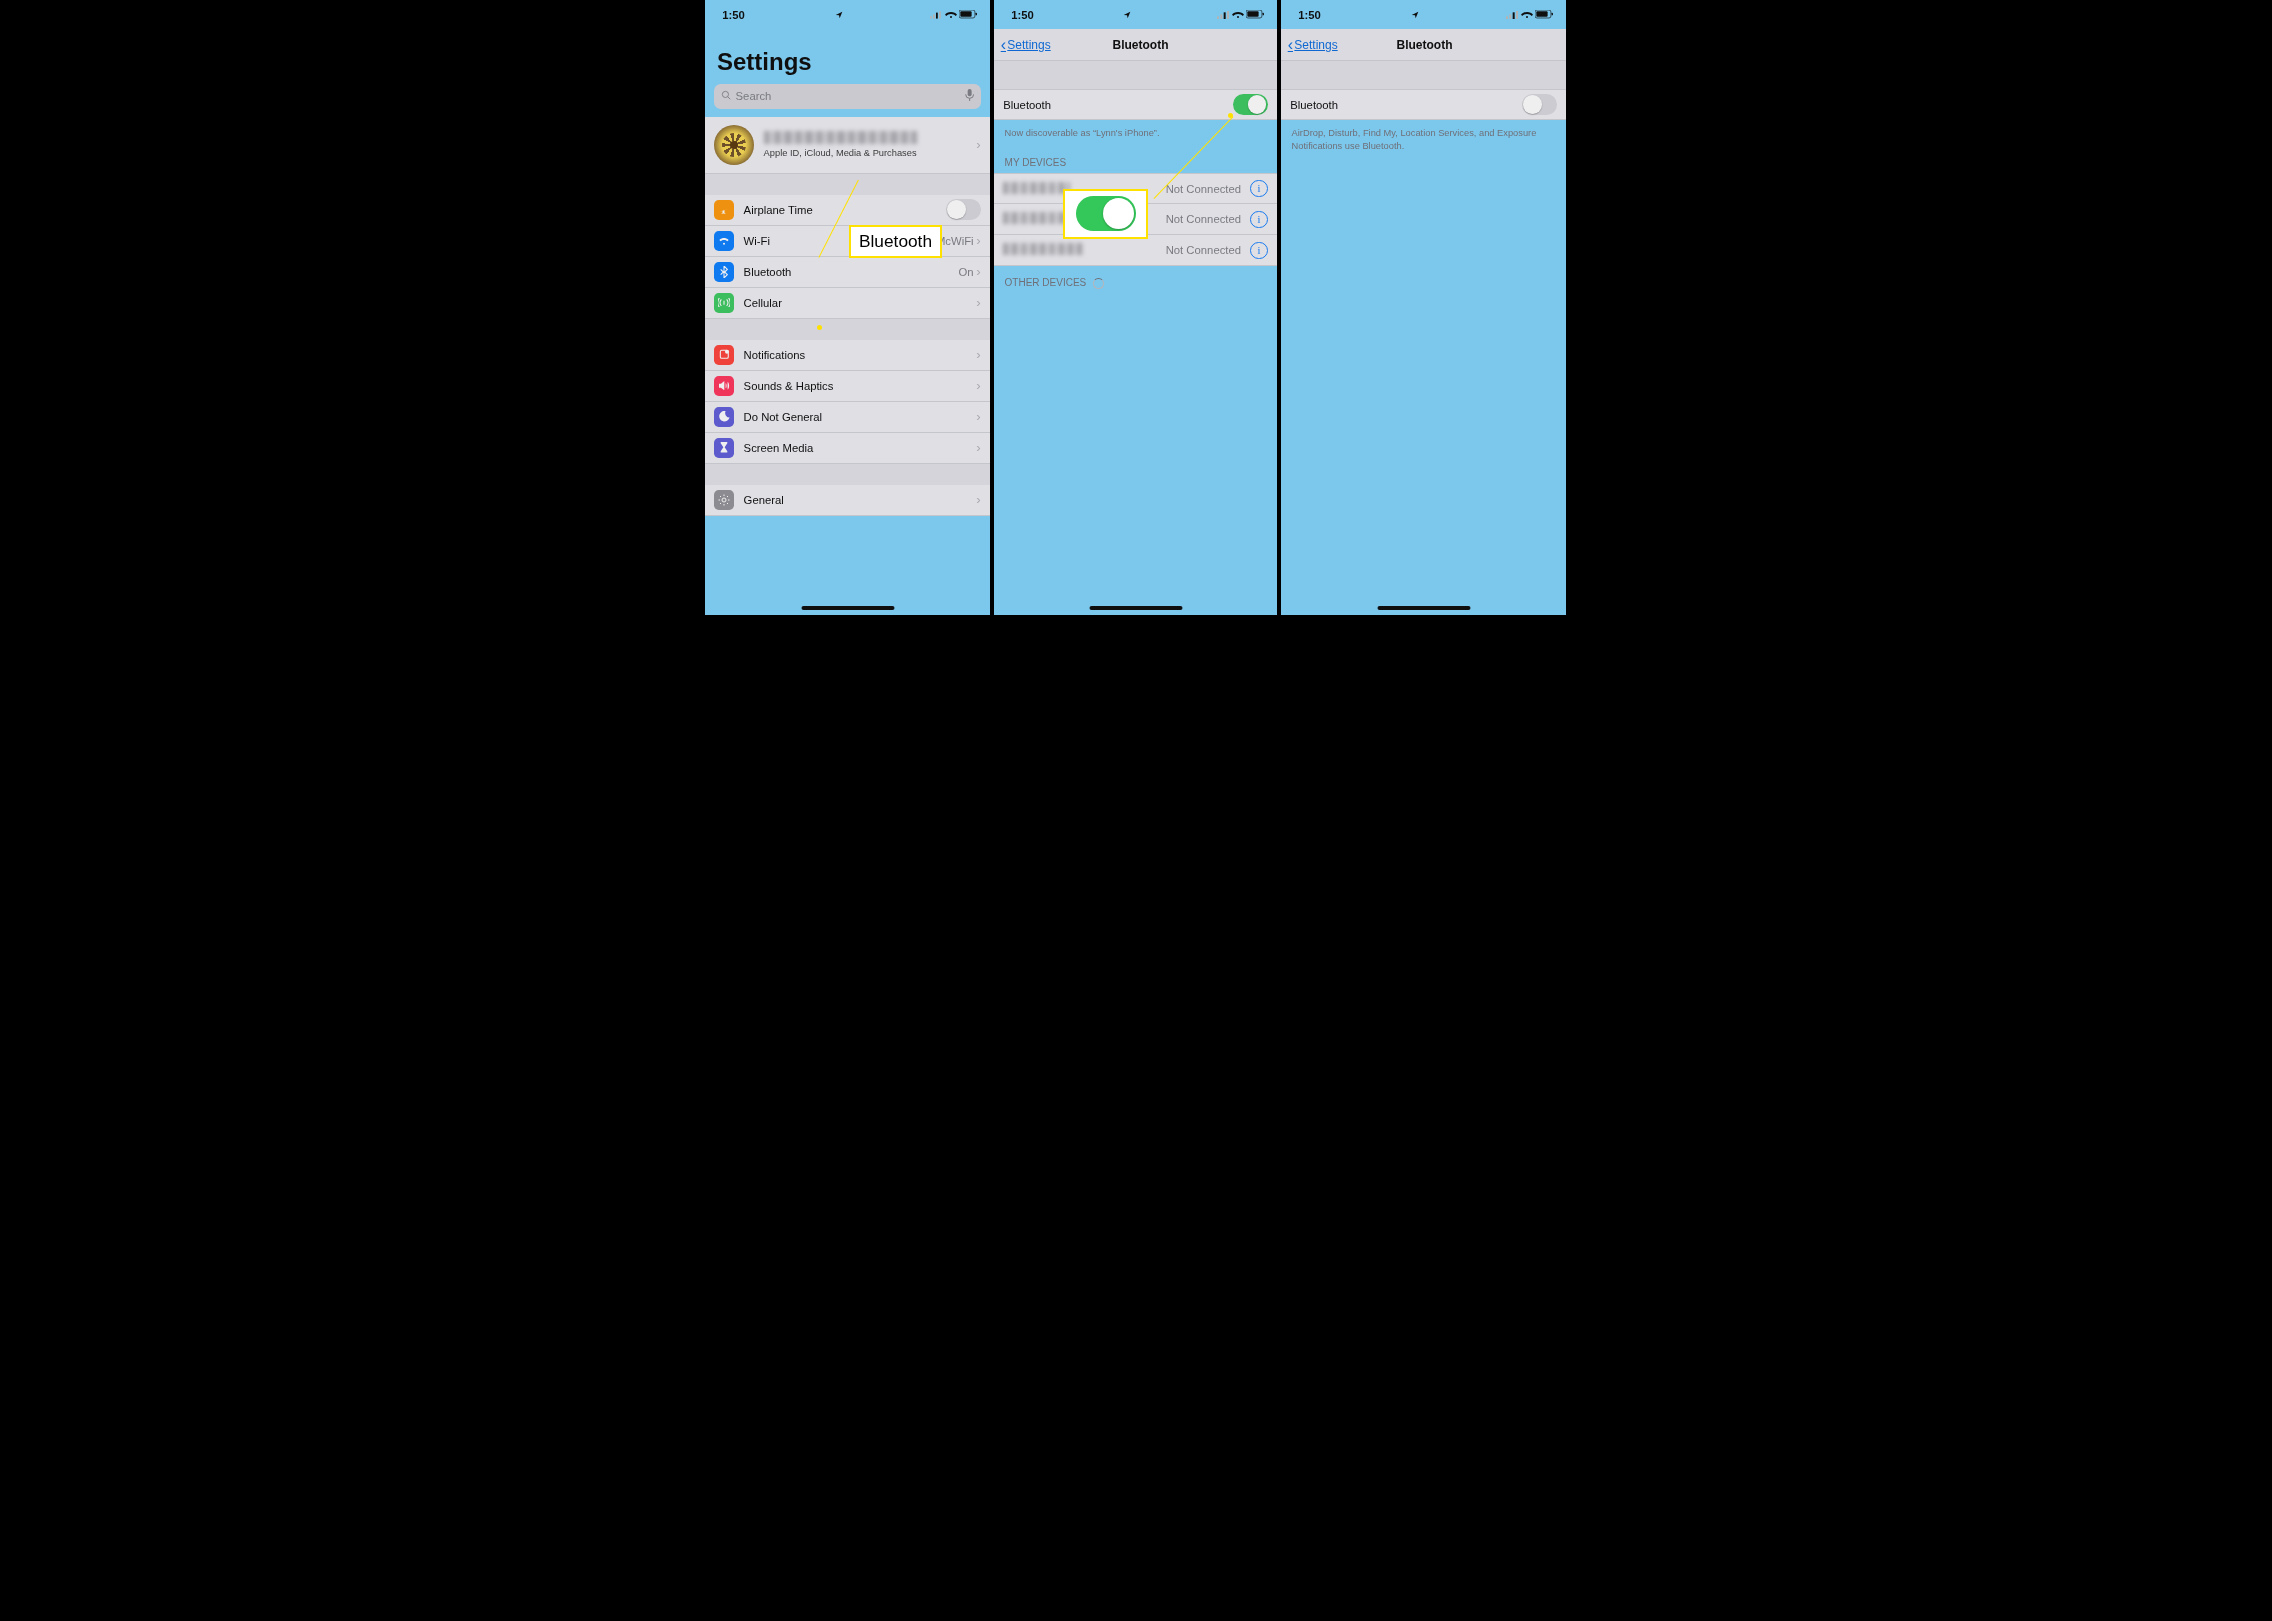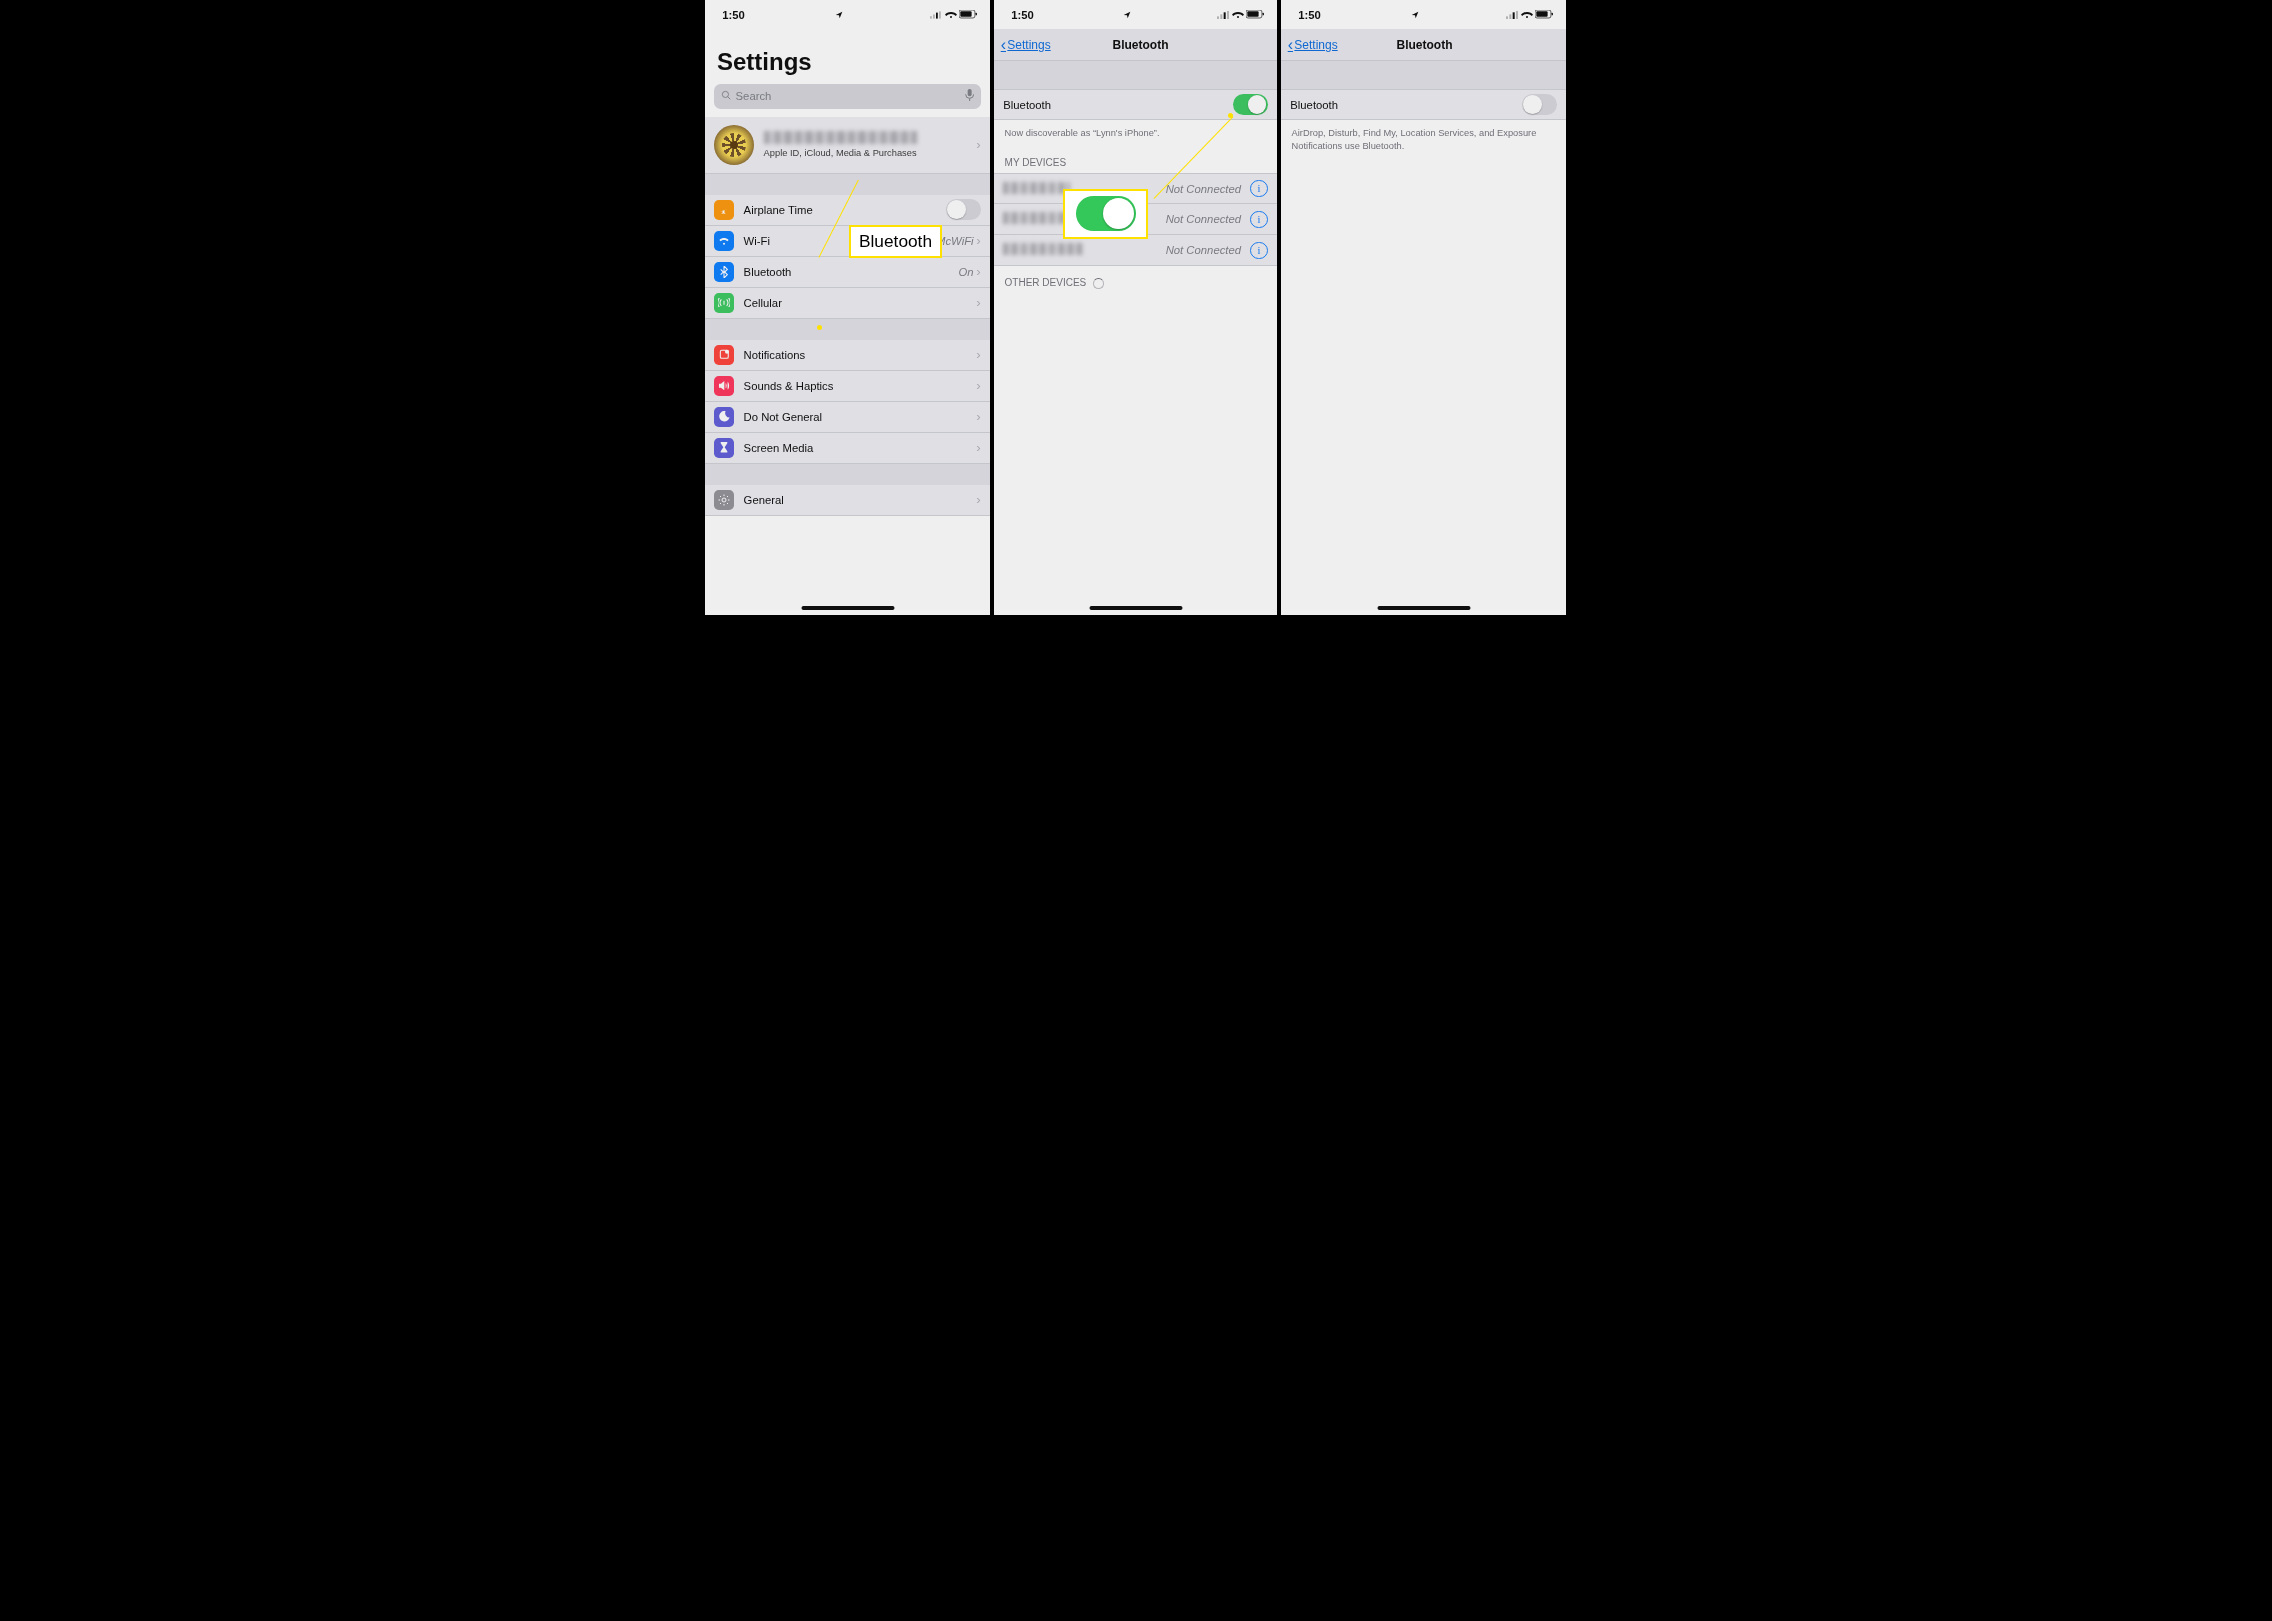--- a/index.html
+++ b/index.html
@@ -1,21 +1,21 @@
 <!DOCTYPE html>
 <html style="font-size:10.6px"><head>
   <meta charset="utf-8">
   <style>
     * { margin: 0; padding: 0; box-sizing: border-box; font-family: -apple-system, "SF Pro Text", "Helvetica Neue", Arial, sans-serif; }
     body { background: #000; display: flex; justify-content: center; align-items: flex-start; }
     .triptych { display: flex; gap: 0; width: 862px; }
     .phone {
       width: 287px;
       height: 615px;
-      background: #ffffff;
+      background: #7dd3fc;
       position: relative;
       overflow: hidden;
       border-left: 2.7px solid #000;
       border-right: 2.7px solid #000;
     }
     .phone:first-child { border-left: none; }
     .phone:last-child { border-right: none; }
 
     
     .dim::after {
@@ -74,21 +74,21 @@
       border-bottom: 0.7px solid #d0d0d6;
       position: relative;
     }
     .row:last-child { border-bottom: none; }
     .row .icon-box {
       width: 20px; height: 20px; border-radius: 4.7px;
       display: flex; align-items: center; justify-content: center;
       margin-right: 9.3px; flex-shrink: 0;
     }
     .row .label { font-size: 11.3px; flex: 1; }
-    .row .value { font-size: 11.3px; color: #7a7a82; margin-right: 2.7px; font-style: italic; }
+    .row .value { font-size: 11.3px; color: #7a7a82; margin-right: 2.7px; }
     .chev { color: #b0b0b8; font-size: 13.3px; }
 
     
     .profile-row { padding: 8px 9.3px; }
     .avatar {
       width: 40px; height: 40px; border-radius: 50%;
       background: radial-gradient(circle at 50% 50%, #f6d54a 0%, #f6d54a 30%, #7a5c2c 31%, #f6d54a 42%, #6b4a1e 80%);
       margin-right: 9.3px; flex-shrink: 0;
       position: relative; overflow: hidden;
     }

